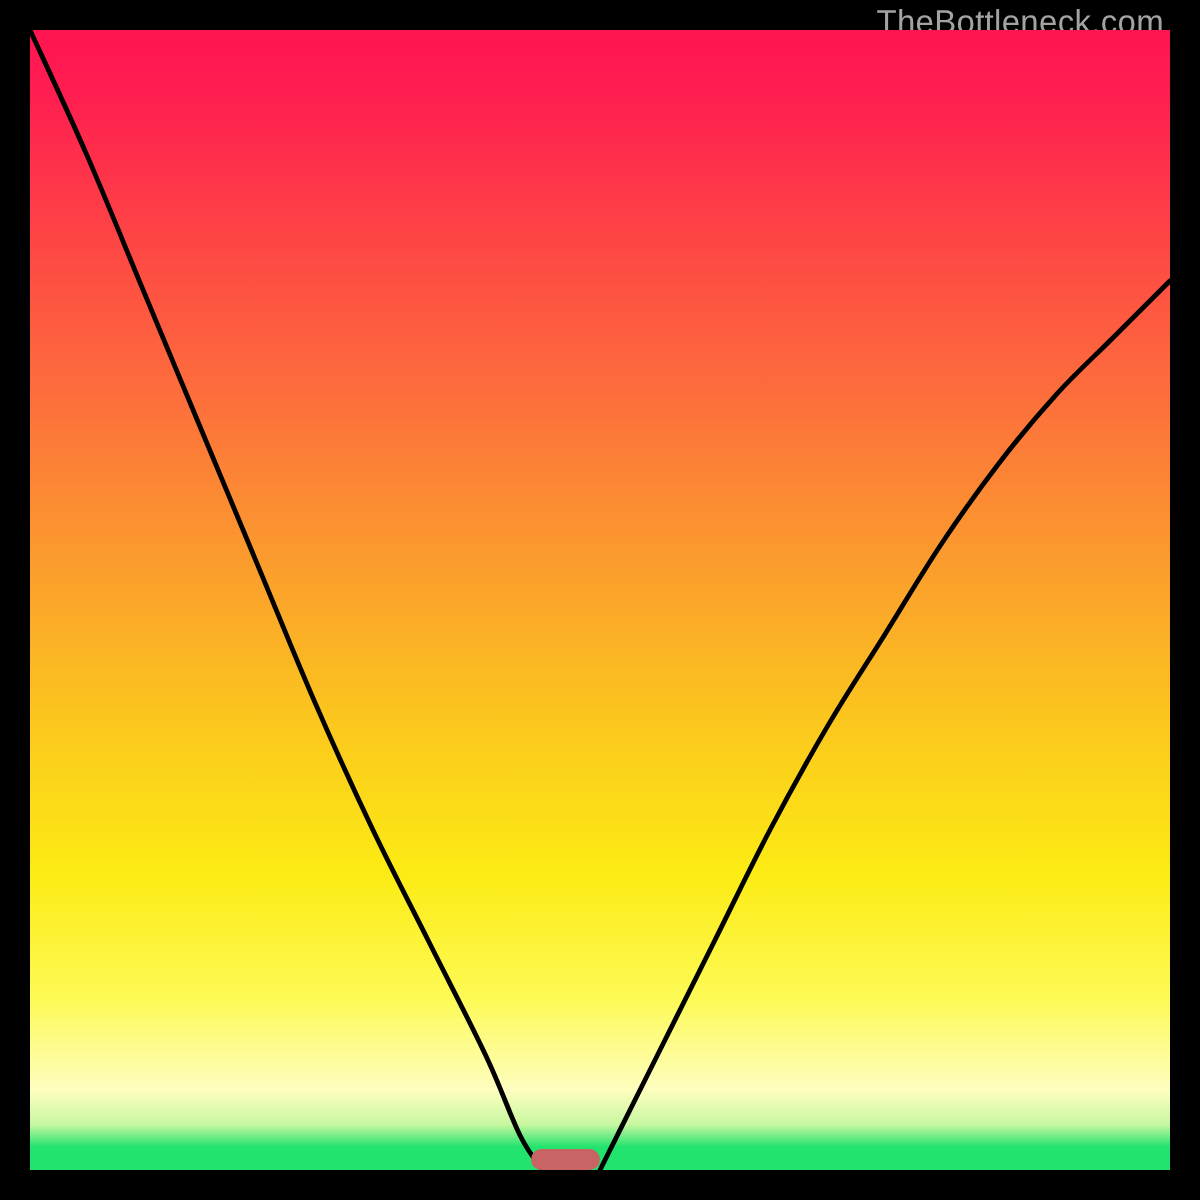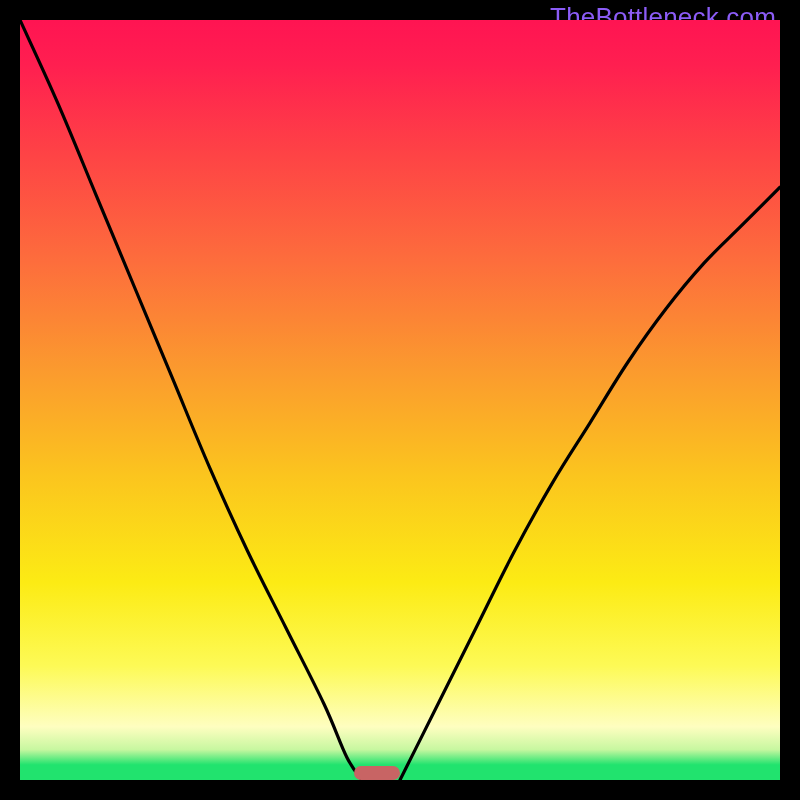--- a/index.html
+++ b/index.html
@@ -45,22 +45,22 @@
     position: absolute;
     left: 0;
     top: 0;
     width: 760px;
     height: 760px;
   }
   .watermark {
     position: absolute;
     top: 2px;
     right: 24px;
-    color: #8b5cf6;
-    font-size: 26px;
+    color: #a3a3a3;
+    font-size: 22px;
     letter-spacing: 0.2px;
     user-select: none;
   }
   .marker {
     position: absolute;
     background: #c86464;
     border-radius: 7px;
   }
 </style>
 </head>

